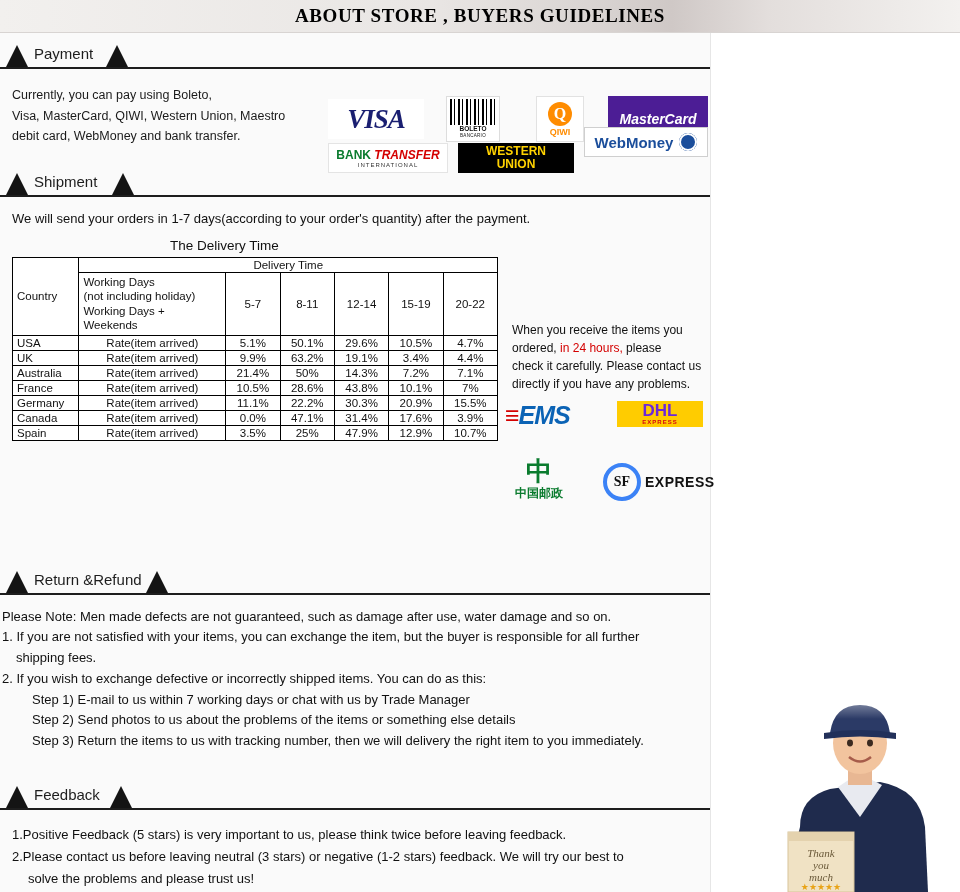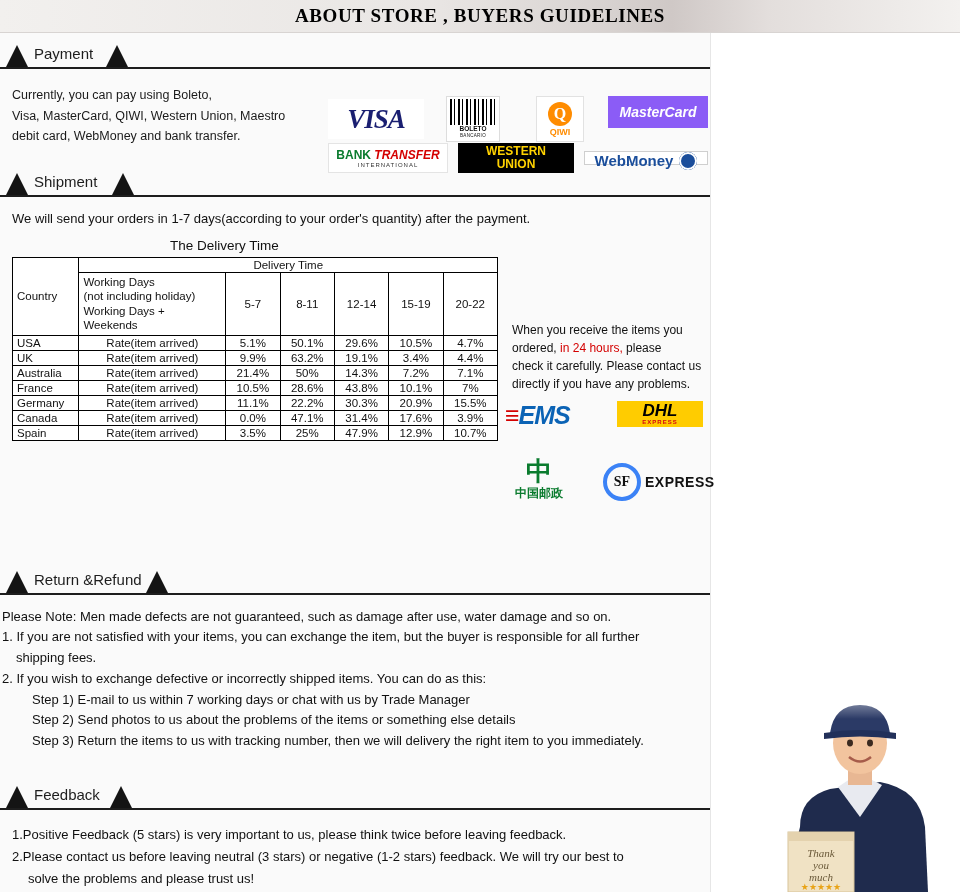--- a/index.html
+++ b/index.html
@@ -88,40 +88,40 @@
     left:536px;top:5px;width:48px;height:46px;background:#fff;border:1px solid #e2e2e2;
     display:flex;flex-direction:column;align-items:center;justify-content:center;
   }
   .qiwi .q{
     width:24px;height:24px;border-radius:50%;background:#ff8c00;color:#fff;
     font-size:16px;font-weight:bold;display:flex;align-items:center;justify-content:center;
     font-family:"Liberation Serif",serif;
   }
   .qiwi .qt{font-size:9px;font-weight:bold;color:#ff8c00;margin-top:1px;}
   .mc{
-    left:608px;top:5px;width:100px;height:32px;background:#8b5cf6;color:#fff;
+    left:608px;top:5px;width:100px;height:46px;background:#4c1d95;color:#fff;
     display:flex;align-items:center;justify-content:center;
     font-size:14px;font-weight:bold;font-style:italic;
   }
   .banktransfer{
     left:328px;top:52px;width:120px;height:30px;background:#fff;border:1px solid #e4e4e4;
     display:flex;flex-direction:column;align-items:center;justify-content:center;
   }
   .banktransfer .bt1{font-size:12px;font-weight:bold;}
   .banktransfer .bt1 .bank{color:#0a7b2e;}
   .banktransfer .bt1 .tr{color:#d40000;font-style:italic;}
   .banktransfer .bt2{font-size:6px;letter-spacing:1px;color:#333;}
   .wu{
     left:458px;top:52px;width:116px;height:30px;background:#000;color:#ffd200;
     display:flex;flex-direction:column;align-items:center;justify-content:center;
     font-size:12px;font-weight:bold;line-height:1.05;
   }
   .wm{
-    left:584px;top:60px;width:124px;height:14px;background:#fff;border:1px solid #cfcfcf;
-    display:flex;justify-content:center;gap:6px;
+    left:584px;top:36px;width:124px;height:30px;background:#fff;border:1px solid #cfcfcf;
+    display:flex;align-items:center;justify-content:center;gap:6px;
     font-size:15px;font-weight:bold;color:#1b4e9b;
   }
   .wm .globe{
     width:18px;height:18px;border-radius:50%;
     background:#1b4e9b;
     box-shadow:inset 0 0 0 2px #fff, inset 0 0 0 4px #1b4e9b;
   }
 
   
   .ship-intro{padding:14px 12px 6px 12px;font-size:13px;}
@@ -143,21 +143,21 @@
   .note{
     position:absolute;left:512px;top:288px;width:200px;
     font-size:12px;line-height:1.5;
   }
   .note .hl{color:#d40000;}
   .couriers{position:absolute;left:505px;top:368px;width:205px;}
   .cour{position:absolute;}
   .ems{left:0;top:0;font-size:25px;font-weight:bold;font-style:italic;color:#0b63b5;letter-spacing:-1px;}
   .ems .arc{color:#d40000;}
   .dhl{left:112px;top:0;width:86px;height:26px;background:#ffcc00;display:flex;flex-direction:column;align-items:center;justify-content:center;}
-  .dhl .d1{font-size:17px;font-weight:bold;font-style:italic;color:#000000;line-height:.95;}
+  .dhl .d1{font-size:17px;font-weight:bold;color:#6d28d9;line-height:.95;}
   .dhl .d2{font-size:6px;font-weight:bold;color:#d40511;letter-spacing:1px;}
   .chinapost{left:10px;top:58px;text-align:center;}
   .chinapost .cp-logo{font-size:26px;color:#0a7b2e;font-weight:bold;font-family:"Liberation Serif",serif;line-height:1;}
   .chinapost .cp-txt{font-size:12px;color:#0a7b2e;font-weight:bold;}
   .sf{left:98px;top:62px;display:flex;align-items:center;gap:4px;}
   .sf .circle{
     width:30px;height:30px;border-radius:50%;border:4px solid #3b82f6;
     display:flex;align-items:center;justify-content:center;
     font-size:14px;font-weight:bold;font-family:"Liberation Serif",serif;
   }

